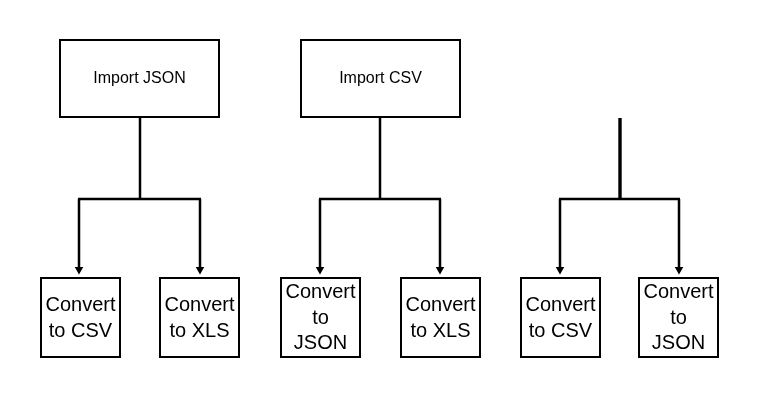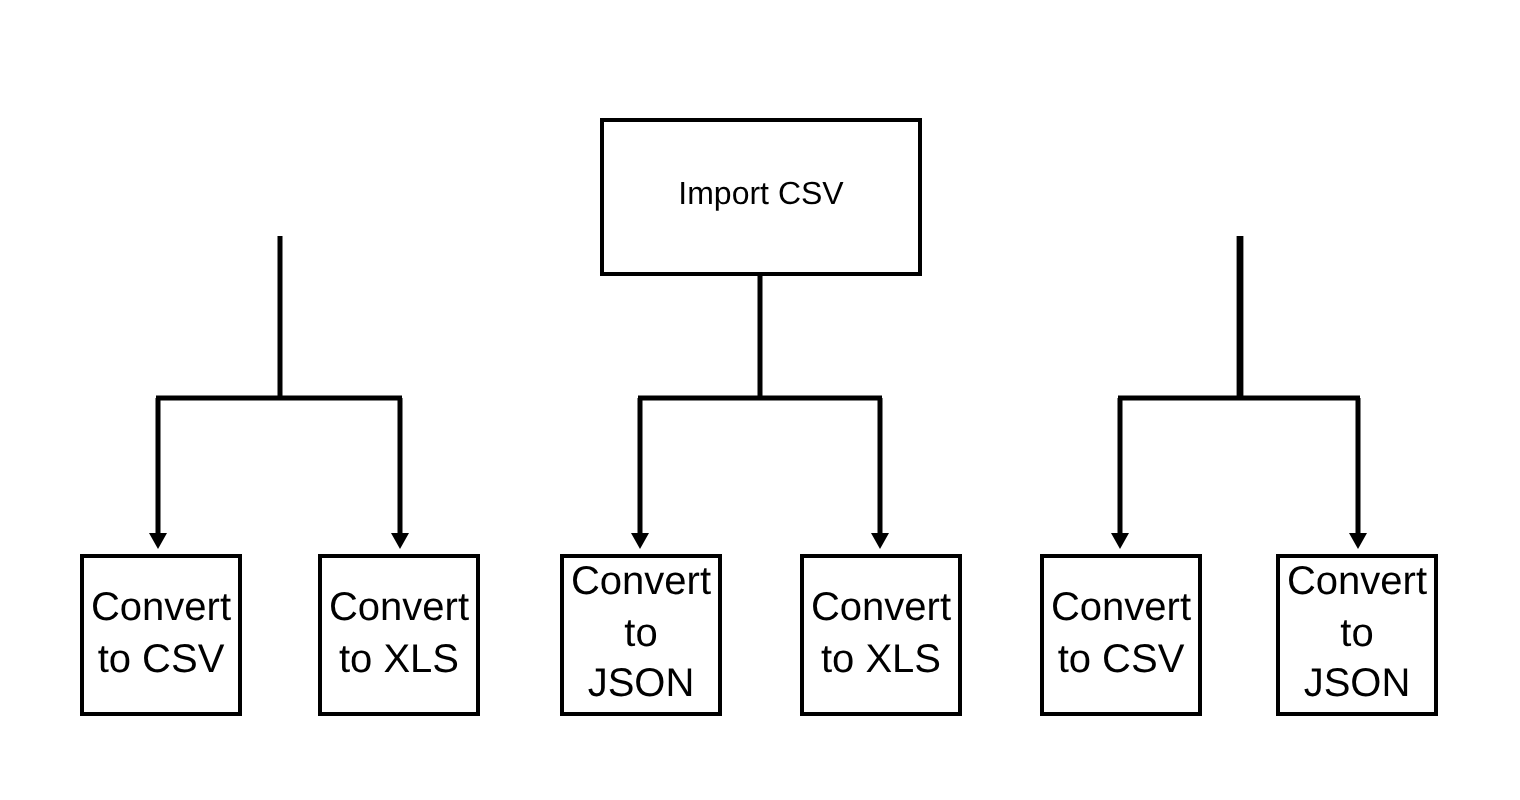--- a/index.html
+++ b/index.html
@@ -78,32 +78,35 @@
     </g>
 
     <g>
       <line x1="620" y1="118" x2="620" y2="199" stroke="#000000" stroke-width="3.4"></line>
       <line x1="559" y1="199" x2="680" y2="199" stroke="#000000" stroke-width="2.5"></line>
       <line x1="560" y1="199" x2="560" y2="268" stroke="#000000" stroke-width="2.5" marker-end="url(#arrowhead)"></line>
       <line x1="679" y1="199" x2="679" y2="268" stroke="#000000" stroke-width="2.5" marker-end="url(#arrowhead)"></line>
     </g>
   </svg>
 
+  <div class="node-box root-node" style="left:59px; top:39px; width:161px; height:79px;">
+    <span class="node-label">Import JSON</span>
+  </div>
 
   <div class="node-box leaf-node" style="left:40px; top:277px; width:81px; height:81px;">
     <span class="node-label">Convert
 to CSV</span>
   </div>
 
   <div class="node-box leaf-node" style="left:159px; top:277px; width:81px; height:81px;">
     <span class="node-label">Convert
 to XLS</span>
   </div>
 
-  <div class="node-box root-node" style="left:300px; top:39px; width:161px; height:79px;margin-top:20px;">
+  <div class="node-box root-node" style="left:300px; top:39px; width:161px; height:79px;">
     <span class="node-label">Import CSV</span>
   </div>
 
   <div class="node-box leaf-node" style="left:280px; top:277px; width:81px; height:81px;">
     <span class="node-label">Convert
 to JSON</span>
   </div>
 
   <div class="node-box leaf-node" style="left:400px; top:277px; width:81px; height:81px;">
     <span class="node-label">Convert

